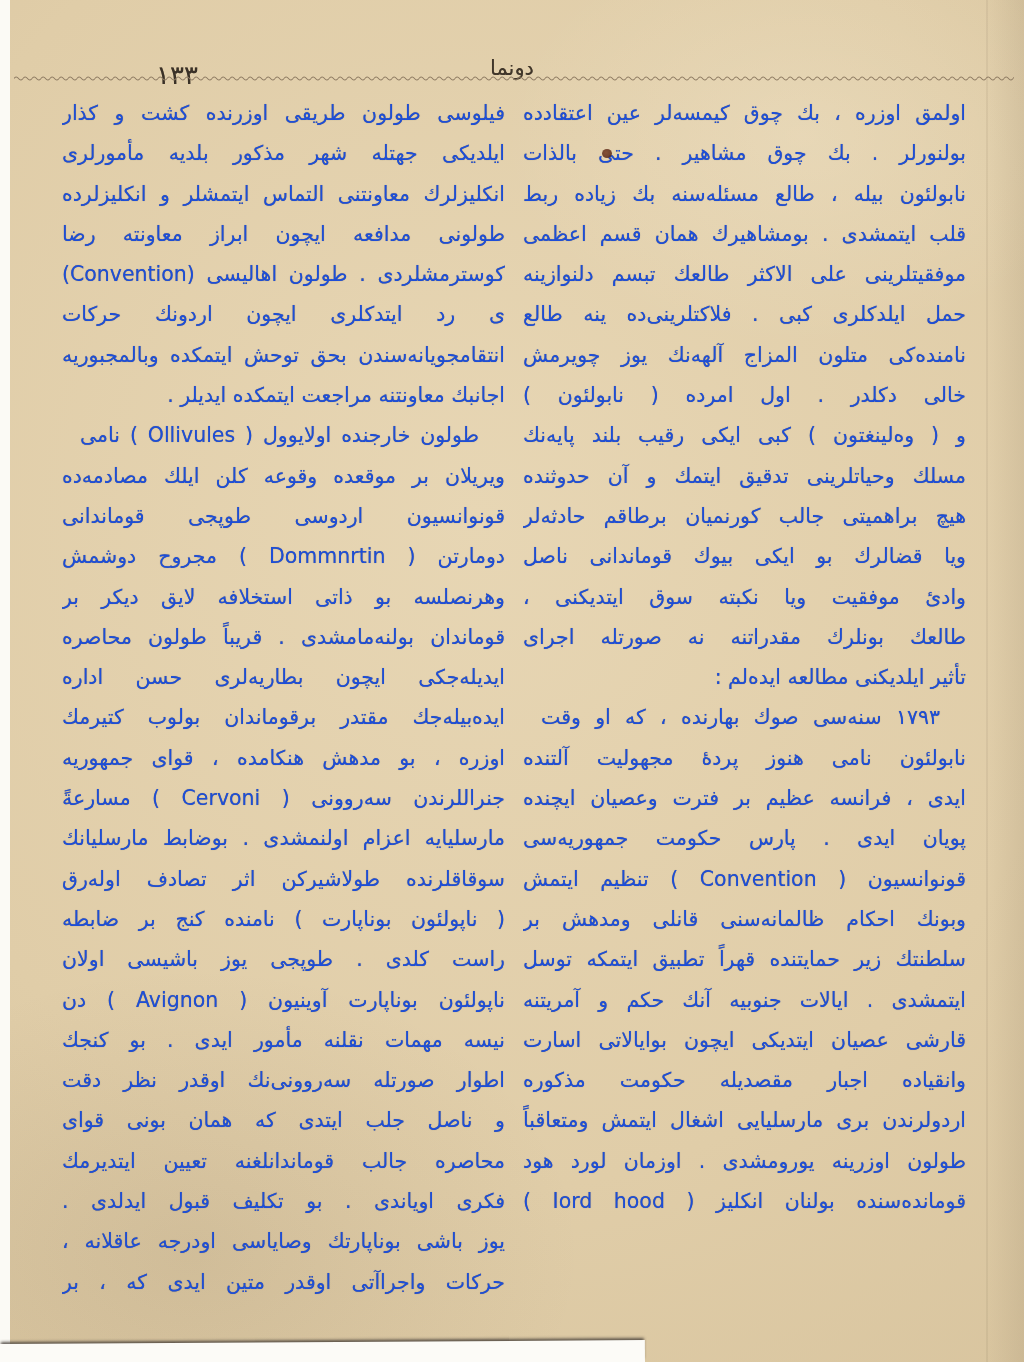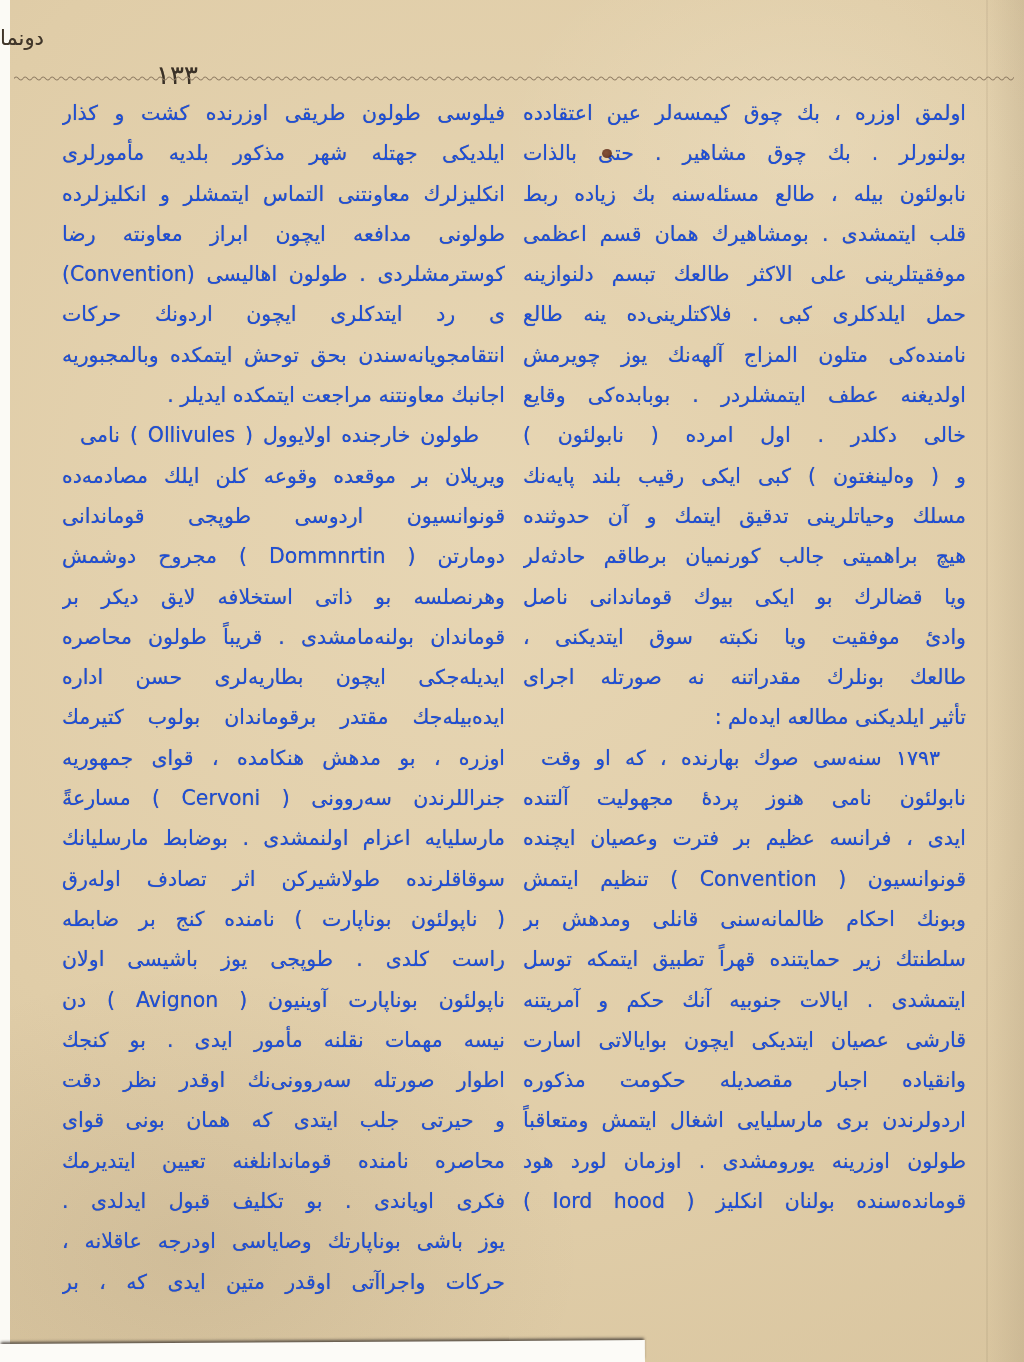--- a/index.html
+++ b/index.html
@@ -24,21 +24,21 @@
     position:absolute;left:602px;top:149px;width:10px;height:9px;border-radius:50%;
     background:radial-gradient(circle at 40% 40%, #7a4328, #53281a);opacity:.9;
   }
   .pagenum{
     position:absolute;top:36px;left:142px;width:70px;
     font-size:26px;color:#3a3127;text-align:center;
     text-shadow:0 0 .6px rgba(58,49,39,.6);
     margin-top:24px;
   }
   .header-title{
-    position:absolute;top:26px;left:0;right:0;text-align:left;
+    position:absolute;top:56px;left:0;right:0;text-align:center;
     font-size:21px;color:#40362a;
     text-shadow:0 0 .6px rgba(64,54,42,.6);
   }
   .rule{position:absolute;top:74px;left:14px;}
   .columns{
     position:absolute;top:93px;left:61px;right:58px;
     display:flex;gap:18px;direction:rtl;
   }
   .col{width:443px;flex:0 0 auto;}
   .line{
@@ -78,32 +78,32 @@
 
 <div class="columns">
   <div class="col">
       <div class="line">اولمق اوزره ، بك چوق كيمسه‌لر عين اعتقادده</div>
       <div class="line">بولنورلر . بك چوق مشاهير . حتى بالذات</div>
       <div class="line">نابولئون بيله ، طالع مسئله‌سنه بك زياده ربط</div>
       <div class="line">قلب ايتمشدى . بومشاهيرك همان قسم اعظمى</div>
       <div class="line">موفقيتلرينى على الاكثر طالعك تبسم دلنوازينه</div>
       <div class="line">حمل ايلدكلرى كبى . فلاكتلرينى‌ده ينه طالع</div>
       <div class="line">نامنده‌كى متلون المزاج آلهه‌نك يوز چويرمش</div>
-      <div class="line">اولديغنه عطف ايتمشلردر . بوبابده‌كى وقايع</div>
       <div class="line">خالى دكلدر . اول امرده ( نابولئون )</div>
       <div class="line">و ( وه‌لينغتون ) كبى ايكى رقيب بلند پايه‌نك</div>
       <div class="line">مسلك وحياتلرينى تدقيق ايتمك و آن حدوثنده</div>
       <div class="line">هيچ براهميتى جالب كورنميان برطاقم حادثه‌لر</div>
       <div class="line">ويا قضالرك بو ايكى بيوك قوماندانى ناصل</div>
       <div class="line">وادئ موفقيت ويا نكبته سوق ايتديكنى ،</div>
       <div class="line">طالعك بونلرك مقدراتنه نه صورتله اجراى</div>
       <div class="line short">تأثير ايلديكنى مطالعه ايده‌لم :</div>
       <div class="line indent">١٧٩٣ سنه‌سى صوك بهارنده ، كه او وقت</div>
       <div class="line">نابولئون نامى هنوز پردهٔ مجهوليت آلتنده</div>
       <div class="line">ايدى ، فرانسه عظيم بر فترت وعصيان ايچنده</div>
+      <div class="line">پويان ايدى . پارس حكومت جمهوريه‌سى</div>
       <div class="line">قونوانسيون ( Convention ) تنظيم ايتمش</div>
       <div class="line">وبونك احكام ظالمانه‌سنى قانلى ومدهش بر</div>
       <div class="line">سلطنتك زير حمايتنده قهراً تطبيق ايتمكه توسل</div>
       <div class="line">ايتمشدى . ايالات جنوبيه آنك حكم و آمريتنه</div>
       <div class="line">قارشى عصيان ايتديكى ايچون بوايالاتى اسارت</div>
       <div class="line">وانقياده اجبار مقصديله حكومت مذكوره</div>
       <div class="line">اردولرندن برى مارسليايى اشغال ايتمش ومتعاقباً</div>
       <div class="line">طولون اوزرينه يورومشدى . اوزمان لورد هود</div>
       <div class="line">( Iord hood ) قومانده‌سنده بولنان انكليز</div>
     </div>
@@ -126,22 +126,22 @@
       <div class="line">ايده‌بيله‌جك مقتدر برقوماندان بولوب كتيرمك</div>
       <div class="line">اوزره ، بو مدهش هنكامده ، قواى جمهوريه</div>
       <div class="line">جنراللرندن سه‌روونى ( Cervoni ) مسارعةً</div>
       <div class="line">مارسليايه اعزام اولنمشدى . بوضابط مارسليانك</div>
       <div class="line">سوقاقلرنده طولاشيركن اثر تصادف اوله‌رق</div>
       <div class="line">( ناپولئون بوناپارت ) نامنده كنج بر ضابطه</div>
       <div class="line">راست كلدى . طوپجى يوز باشيسى اولان</div>
       <div class="line">ناپولئون بوناپارت آوينيون ( Avignon ) دن</div>
       <div class="line">نيسه مهمات نقلنه مأمور ايدى . بو كنجك</div>
       <div class="line">اطوار صورتله سه‌روونى‌نك اوقدر نظر دقت</div>
-      <div class="line">و حيرتى جلب ايتدى كه همان بونى قواى</div>
-      <div class="line">محاصره نامنده قوماندانلغنه تعيين ايتديرمك</div>
+      <div class="line">و ناصل جلب ايتدى كه همان بونى قواى</div>
+      <div class="line">محاصره جالب قوماندانلغنه تعيين ايتديرمك</div>
       <div class="line">فكرى اوياندى . بو تكليف قبول ايدلدى .</div>
       <div class="line">يوز باشى بوناپارتك وصاياسى اودرجه عاقلانه ،</div>
       <div class="line">حركات واجراآتى اوقدر متين ايدى كه ، بر</div>
     </div>
 </div>
 
 <div class="stain"></div>
 <div class="bottom-edge"></div>
 
 </body></html>

